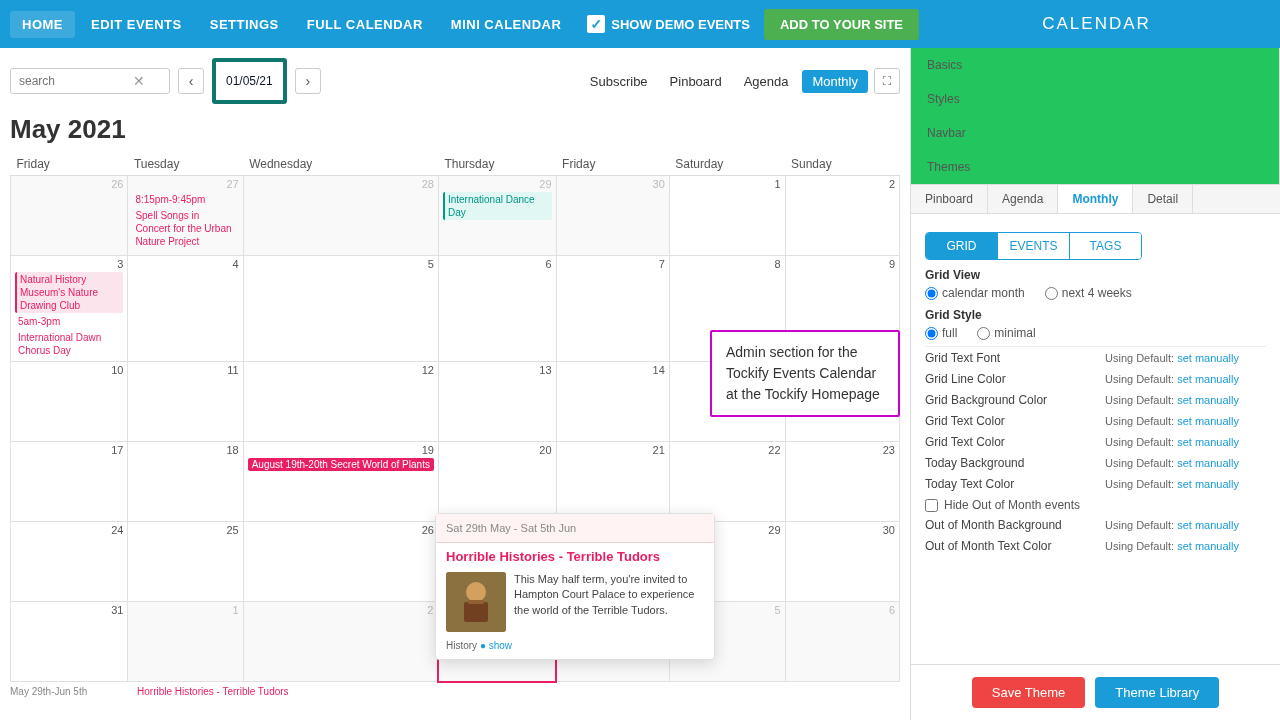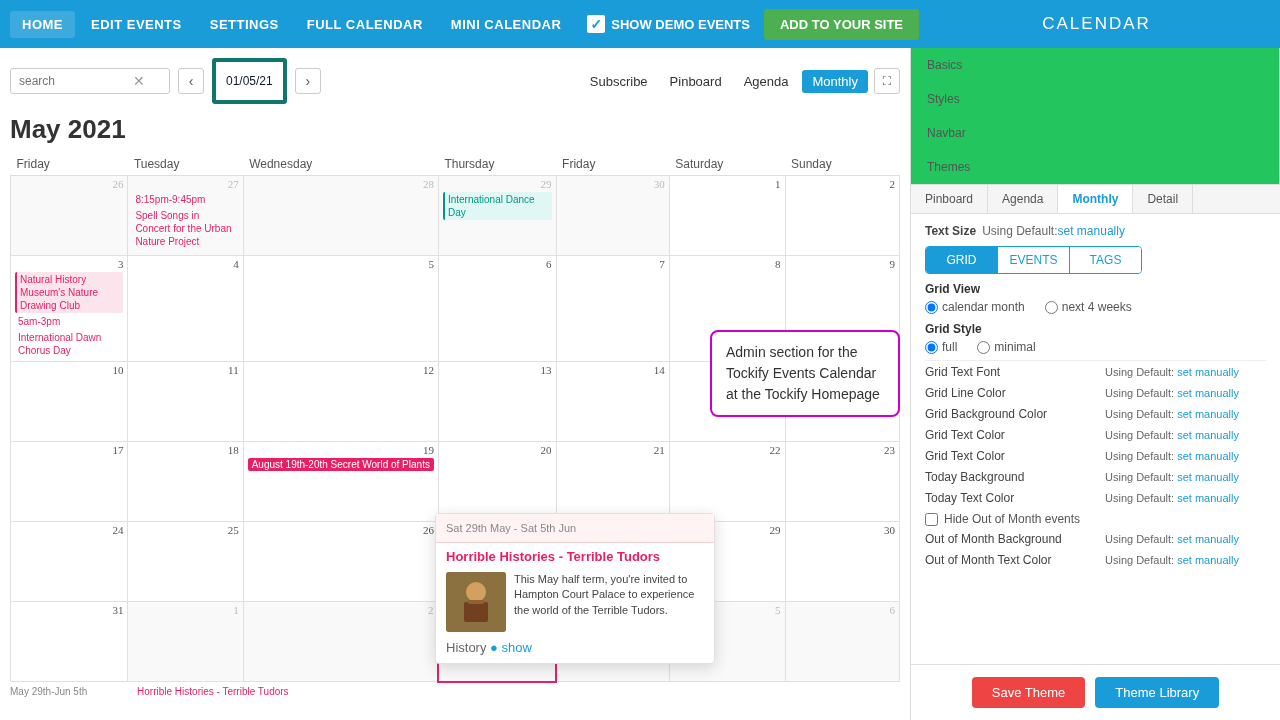--- a/index.html
+++ b/index.html
@@ -178,21 +178,20 @@
       width: 14.28%;
       height: 80px;
       padding: 2px 4px;
       position: relative;
     }
     .day-num {
       font-size: 11px;
       color: #555;
       text-align: right;
       margin-bottom: 2px;
-      font-family: Liberation Serif, serif;
     }
     .out-of-month { background: #f9f9f9; }
     .out-of-month .day-num { color: #bbb; }
 
     
     .event-item {
       font-size: 10px;
       padding: 1px 3px;
       border-radius: 2px;
       margin-bottom: 1px;
@@ -255,21 +254,21 @@
       display: flex; align-items: center; justify-content: center;
     }
     .popup-img svg { width: 100%; height: 100%; }
     .popup-desc {
       font-size: 11px;
       color: #444;
       line-height: 1.4;
     }
     .popup-footer {
       padding: 4px 10px 8px;
-      font-size: 13px;
+      font-size: 10px;
       color: #888;
     }
     .popup-footer span { color: #1a9cd8; cursor: pointer; }
 
     
     .settings-panel {
       width: 370px;
       border-left: 1px solid #ddd;
       display: flex;
       flex-direction: column;
@@ -427,21 +426,21 @@
       cursor: pointer;
     }
 
     
     .admin-tooltip {
       position: absolute;
       top: 330px;
       right: 380px;
       background: #fff;
       border: 2px solid #cc00cc;
-      border-radius: 8px;
+      border-radius: 2px;
       padding: 10px 14px;
       font-size: 14px;
       color: #333;
       width: 190px;
       line-height: 1.5;
       z-index: 200;
     }
 
     
     .settings-divider {
@@ -698,25 +697,20 @@
 
     <div class="view-tabs">
       <div class="view-tab">Pinboard</div>
       <div class="view-tab">Agenda</div>
       <div class="view-tab active">Monthly</div>
       <div class="view-tab">Detail</div>
     </div>
 
     <div class="settings-content">
 
-      <div class="settings-row">
-        <span class="settings-label">Text Size</span>
-        <span class="settings-value">Using Default: </span>
-        <a class="settings-link">set manually</a>
-      </div>
 
       <div class="segment-control">
         <div class="segment-btn active">GRID</div>
         <div class="segment-btn">EVENTS</div>
         <div class="segment-btn">TAGS</div>
       </div>
 
       <div class="settings-section-title">Grid View</div>
       <div class="radio-row">
         <label>

